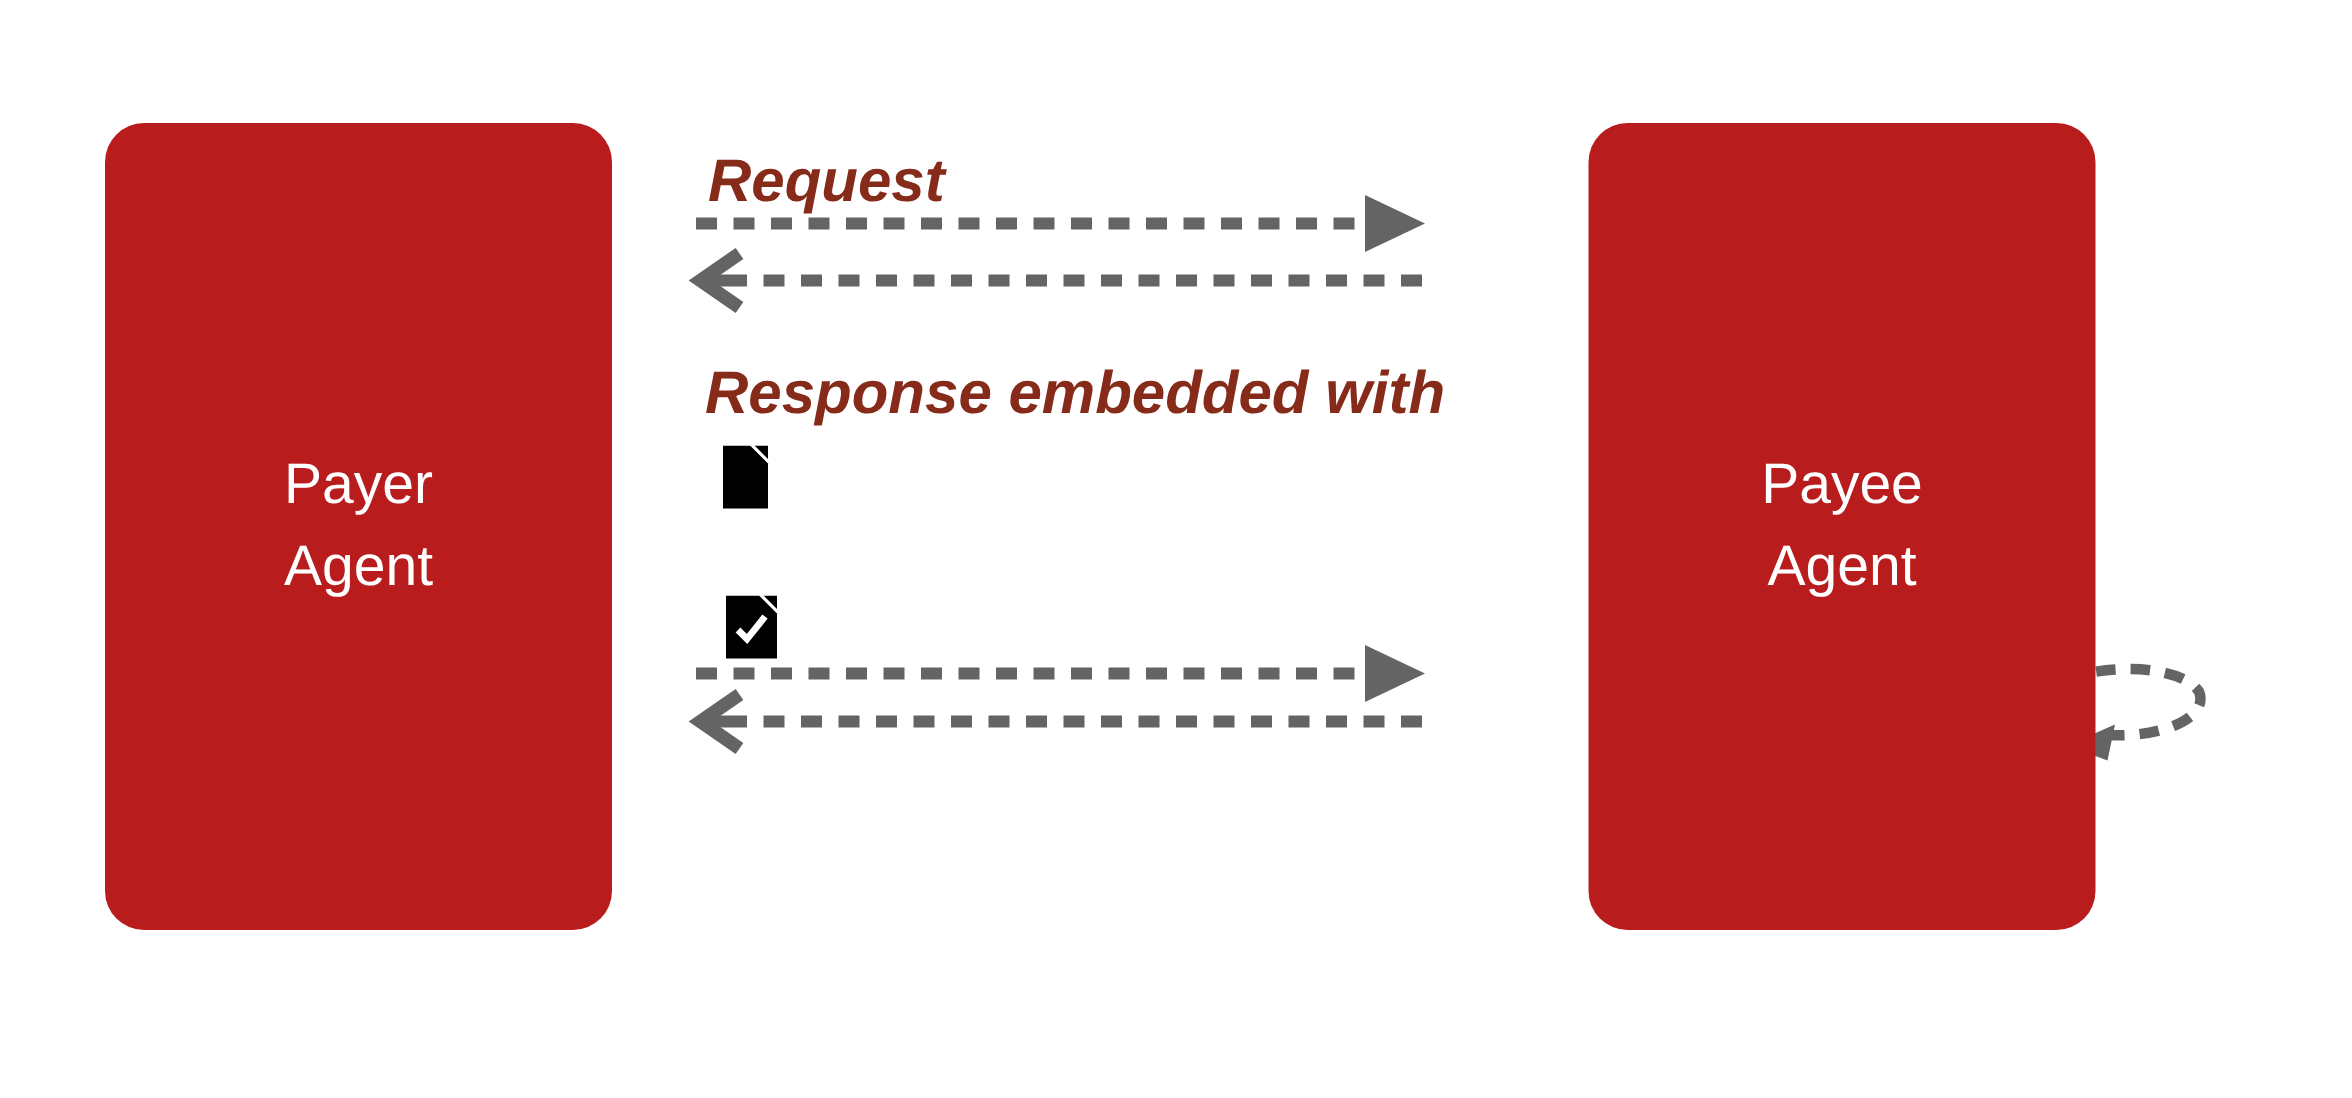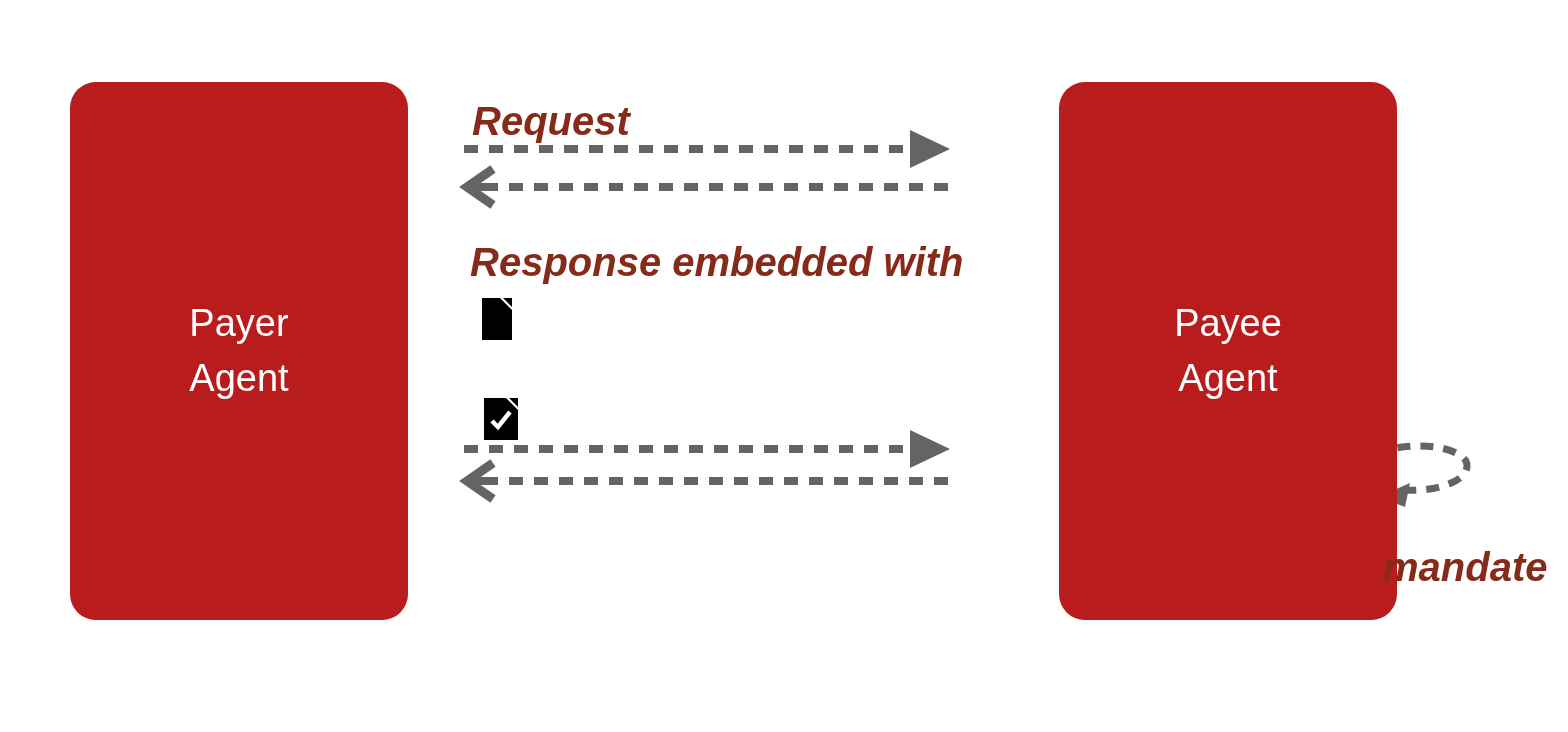--- a/index.html
+++ b/index.html
@@ -94,16 +94,15 @@
   <div class="msg msg-mandate">
     <span class="doc-icon"><svg width="36" height="43" viewBox="0 0 36 43">
           <path d="M0 0 L22 0 L34 12 L34 42 L0 42 Z" fill="#000000"></path>
           <path d="M25 0 L34 0 L34 9 Z" fill="#000000"></path>
           <path d="M8 23 L14 29 L26 14" fill="none" stroke="#ffffff" stroke-width="4.5"></path>
         </svg></span>
   </div>
 
 
   <div class="msg msg-verify">
-    <span class="line">mandate</span>
   </div>
 
 </div>
 
 </body></html>

